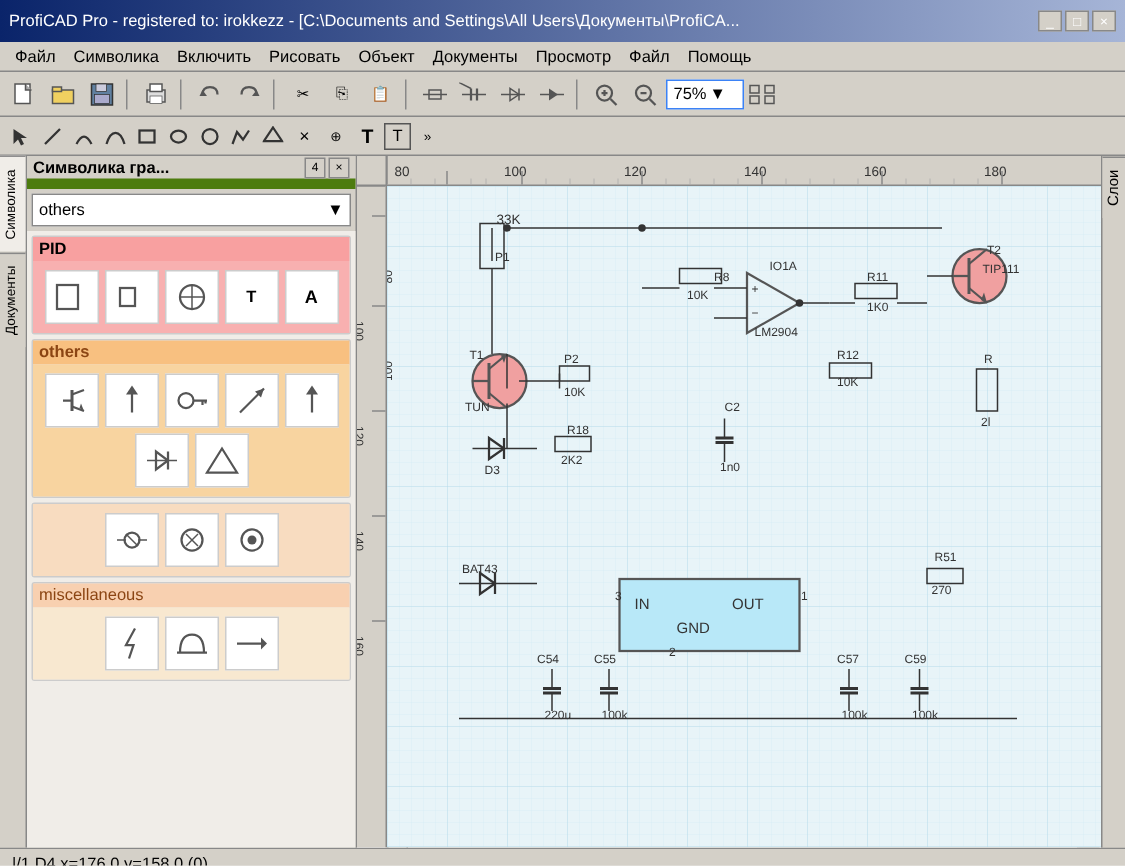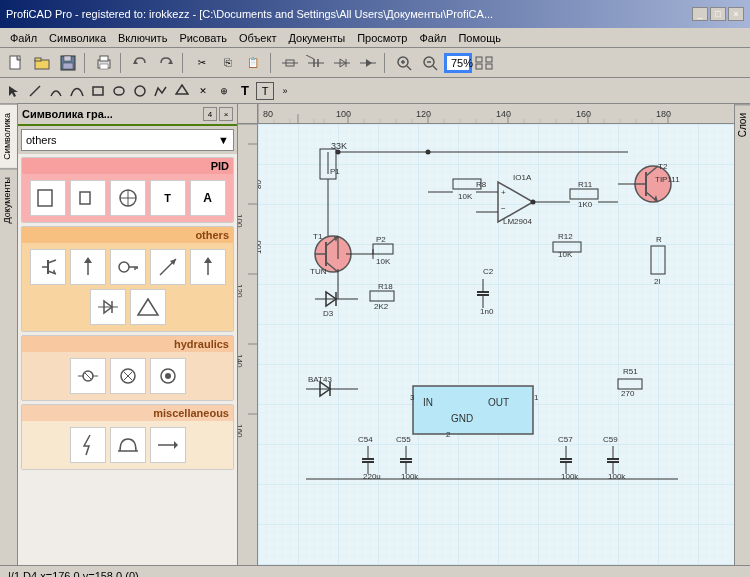--- a/index.html
+++ b/index.html
@@ -55,25 +55,25 @@
     .tb-btn {
       width: 24px; height: 22px;
       background: #d4d0c8;
       border: 1px solid transparent;
       display: flex; align-items: center; justify-content: center;
       cursor: pointer;
       font-size: 10px;
     }
     .tb-sep { width: 4px; border-left: 1px solid #888; height: 20px; margin: 0 2px; }
     .zoom-box {
-      border: 3px solid #3b82f6;
+      border: 1px solid #3b82f6;
       background: white;
       padding: 1px 4px;
       font-size: 11px;
-      width: 28px;
+      width: 52px;
       height: 20px;
       display: flex; align-items: center;
     }
 
     
     #drawtools {
       background: #d4d0c8;
       display: flex;
       align-items: center;
       padding: 2px 4px;
@@ -100,21 +100,21 @@
     
     #leftpanel {
       width: 220px;
       background: #d4d0c8;
       border-right: 1px solid #888;
       display: flex;
       flex-direction: column;
     }
     #panel-header {
       background: #d4d0c8;
-      border-bottom: 2px solid #4d7c0f;
+      border-bottom: 7px solid #4d7c0f;
       padding: 2px 4px;
       display: flex;
       align-items: center;
       justify-content: space-between;
       height: 22px;
     }
     #panel-title { font-size: 11px; font-weight: bold; }
     #panel-controls { display: flex; gap: 2px; }
     .panel-btn {
       width: 14px; height: 14px;
@@ -145,21 +145,21 @@
     }
     .sym-category {
       margin: 3px;
       border: 1px solid #ccc;
       border-radius: 2px;
     }
     .sym-cat-header {
       padding: 2px 4px;
       font-size: 11px;
       font-weight: bold;
-      text-align: right;
+      text-align: left;
     }
     .sym-cat-body {
       display: flex;
       flex-wrap: wrap;
       padding: 4px;
       gap: 4px;
       justify-content: center;
     }
     .sym-item {
       width: 36px; height: 36px;
@@ -551,23 +551,20 @@
 
           <div class="sym-item">
             <svg width="28" height="28">
                 <polygon points="4,22 14,6 24,22" fill="none" stroke="#555" stroke-width="1.5"></polygon>
               </svg>
           </div>
         </div>
       </div>
 
       <div class="sym-category">
-        <div class="sym-cat-header" style="background:#f8c8a0;">
-          <span style="color:#8B4513; font-weight:bold;">hydraulics</span>
-        </div>
         <div class="sym-cat-body" style="background:#f8dcc0; padding:6px;">
           <div class="sym-item">
             <svg width="28" height="28">
                 <line x1="4" y1="14" x2="10" y2="14" stroke="#555" stroke-width="1"></line>
                 <line x1="18" y1="14" x2="24" y2="14" stroke="#555" stroke-width="1"></line>
                 <circle cx="14" cy="14" r="5" fill="none" stroke="#555" stroke-width="1.5"></circle>
                 <line x1="10" y1="10" x2="18" y2="18" stroke="#555" stroke-width="1"></line>
               </svg>
           </div>
           <div class="sym-item">
@@ -581,21 +578,21 @@
             <svg width="28" height="28">
                 <circle cx="14" cy="14" r="7" fill="none" stroke="#555" stroke-width="1.5"></circle>
                 <circle cx="14" cy="14" r="3" fill="#555"></circle>
               </svg>
           </div>
         </div>
       </div>
 
       <div class="sym-category">
         <div class="sym-cat-header" style="background:#f8d0b0;">
-          <span style="color:#8B4513; font-weight:bold;">miscellaneous</span>
+          <span style="color:#8B4513; font-weight:normal;">miscellaneous</span>
         </div>
         <div class="sym-cat-body" style="background:#f8e8d0; padding:6px;">
           <div class="sym-item">
             <svg width="28" height="28">
                 <polyline points="16,4 10,15 15,15 12,24" fill="none" stroke="#555" stroke-width="1.5"></polyline>
               </svg>
           </div>
           <div class="sym-item">
             <svg width="28" height="28">
                 <path d="M6,20 Q6,8 14,8 Q22,8 22,20" fill="none" stroke="#555" stroke-width="1.5"></path>

